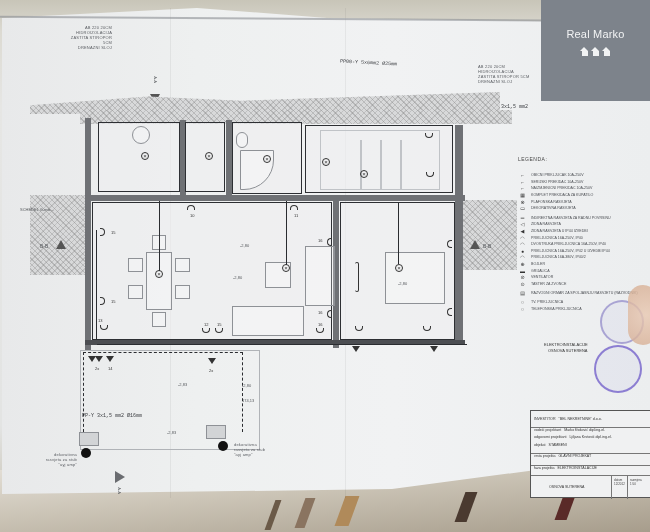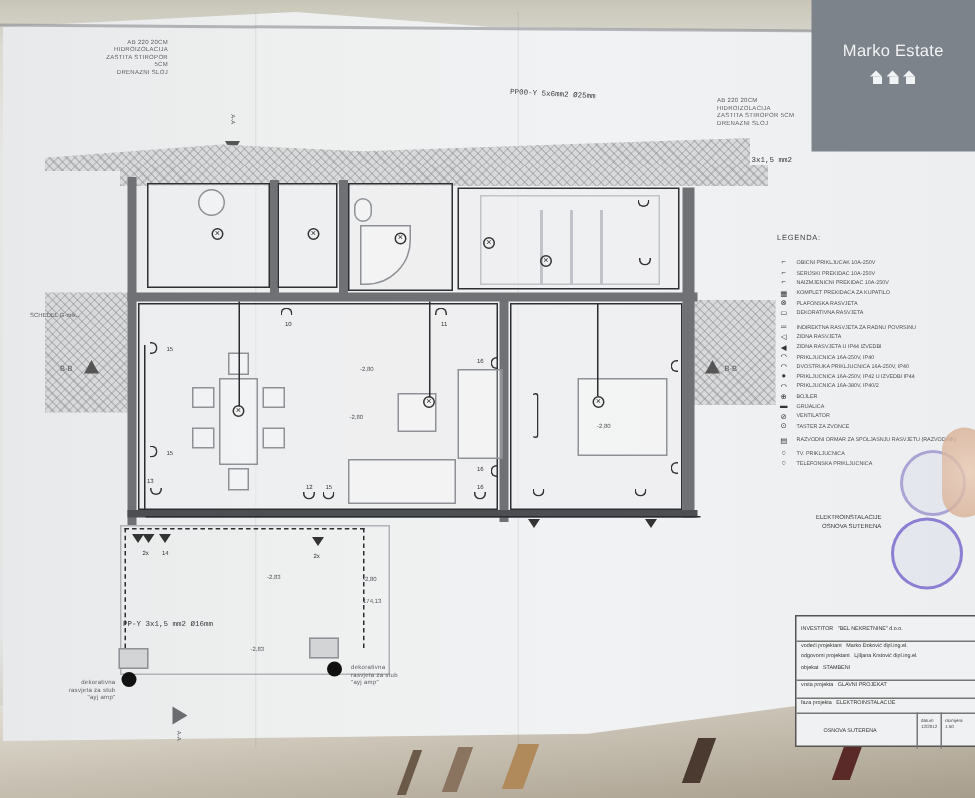--- a/index.html
+++ b/index.html
@@ -343,20 +343,20 @@
     <div style="position:absolute;left:96px;top:64px;width:1px;height:24px;background:#777"></div>
     <div style="position:absolute;left:99px;top:67px;font-size:3px;color:#444;line-height:4px">
         <div>razmjera</div>
         <div>1:50</div>
       </div>
   </div>
 </div>
 
 <div class="brand">
   <div class="brand-name">
-    <div>Marko Estate</div>
+    <div>Real Marko</div>
   </div>
   <div class="brand-houses">
     <div class="house"></div>
     <div class="house"></div>
     <div class="house"></div>
   </div>
 </div>
 
 </body></html>

